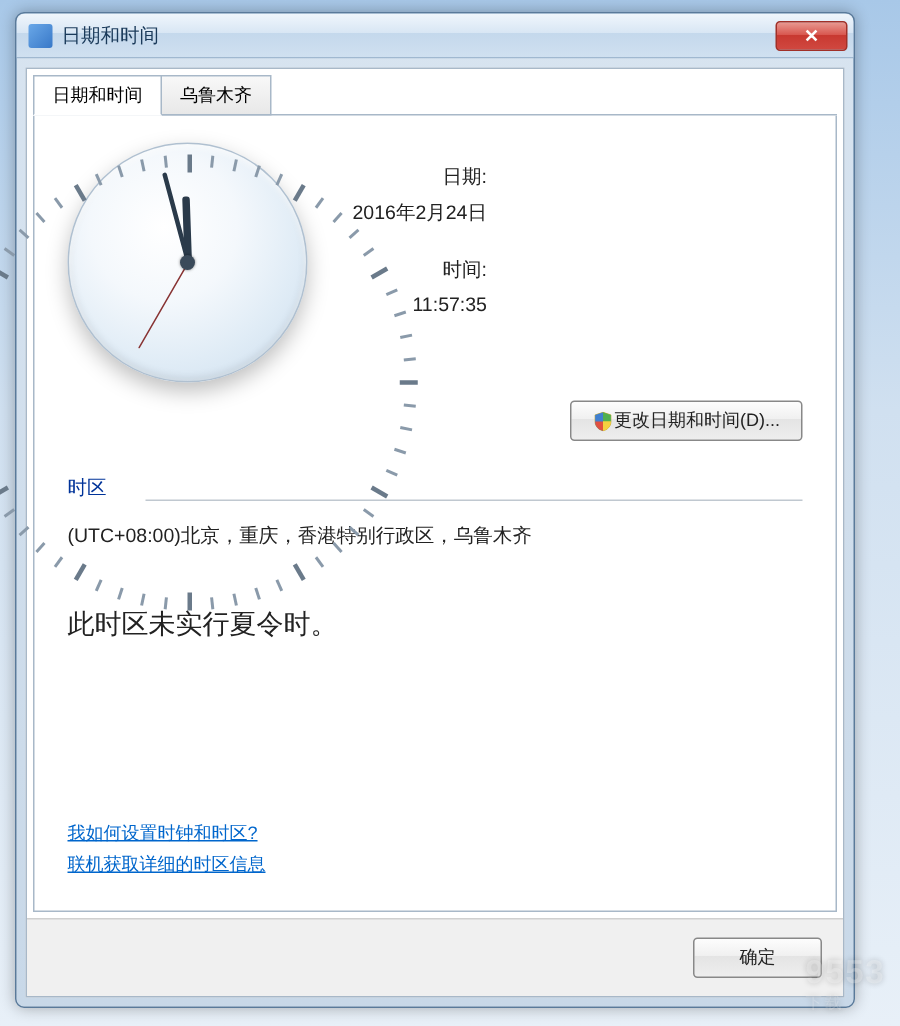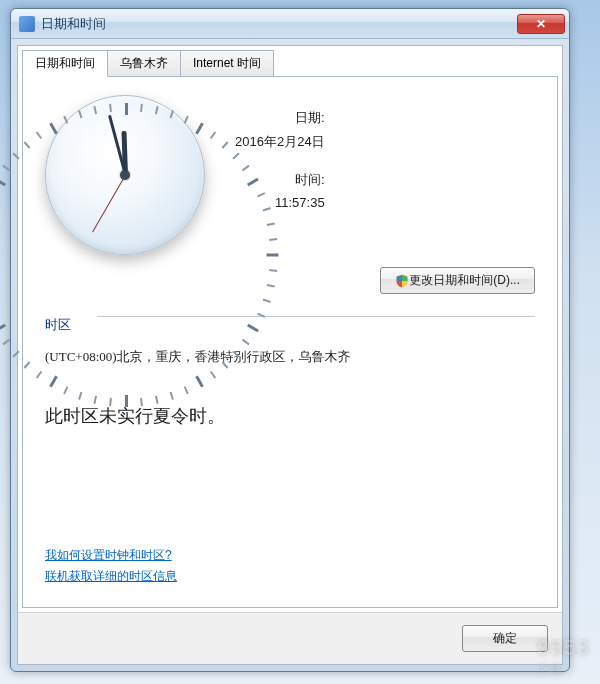--- a/index.html
+++ b/index.html
@@ -162,27 +162,27 @@
       color: #222;
       font-family: inherit;
     }
     .btn:disabled { color: #999; cursor: default; }
     .btn-row-right { display:flex; justify-content:flex-end; margin-bottom: 16px;}
     .shield-icon {
       width:14px;height:14px;
       display:inline-block;
     }
     .section-header {
-      display:flex; align-items:flex-start; gap:26px;
+      display:flex; align-items:flex-end; gap:26px;
       margin: 6px 0 14px 0;
       font-size: 13px;
       color:#003399;
     }
     .section-header .line { flex:1; height:1px; background:#c0c8d0; }
-    .tz-desc { font-size:13px; color:#222; margin-bottom:18px;font-family:Liberation Serif, serif;}
+    .tz-desc { font-size:13px; color:#222; margin-bottom:18px;}
     .dst-note { font-size:18px; color:#222; margin: 20px 0 40px 0;}
     .links { margin-top:auto; padding-bottom:6px;}
     .links a { display:block; color:#0066cc; text-decoration:underline; font-size:12px; margin-bottom:4px; cursor:pointer;}
     .footer {
       background: #f0f0f0;
       border-top: 1px solid #d0d0d0;
       padding: 12px 14px;
       display:flex; justify-content:flex-end; gap:8px;font-family:Liberation Mono, monospace;
     }
     .footer .btn { min-width: 86px; }
@@ -203,21 +203,20 @@
   <div class="titlebar">
     <span class="titlebar-icon"></span>
     <span class="titlebar-text">日期和时间</span>
     <span class="close-btn">✕</span>
   </div>
 
   <div class="client">
     <div class="tabs">
       <div class="tab active">日期和时间</div>
       <div class="tab">乌鲁木齐</div>
-      <div class="tab">Internet 时间</div>
       <div class="tabline"></div>
     </div>
 
     <div class="tabcontent">
 
       <div class="toprow">
         <div class="clock">
           <div class="clock-face">
             <div id="ticks">
                 <div class="clock-tick major" style="transform: rotate(0deg) translateY(-72px); left: 50%; top: 50%; position: absolute;"></div>

